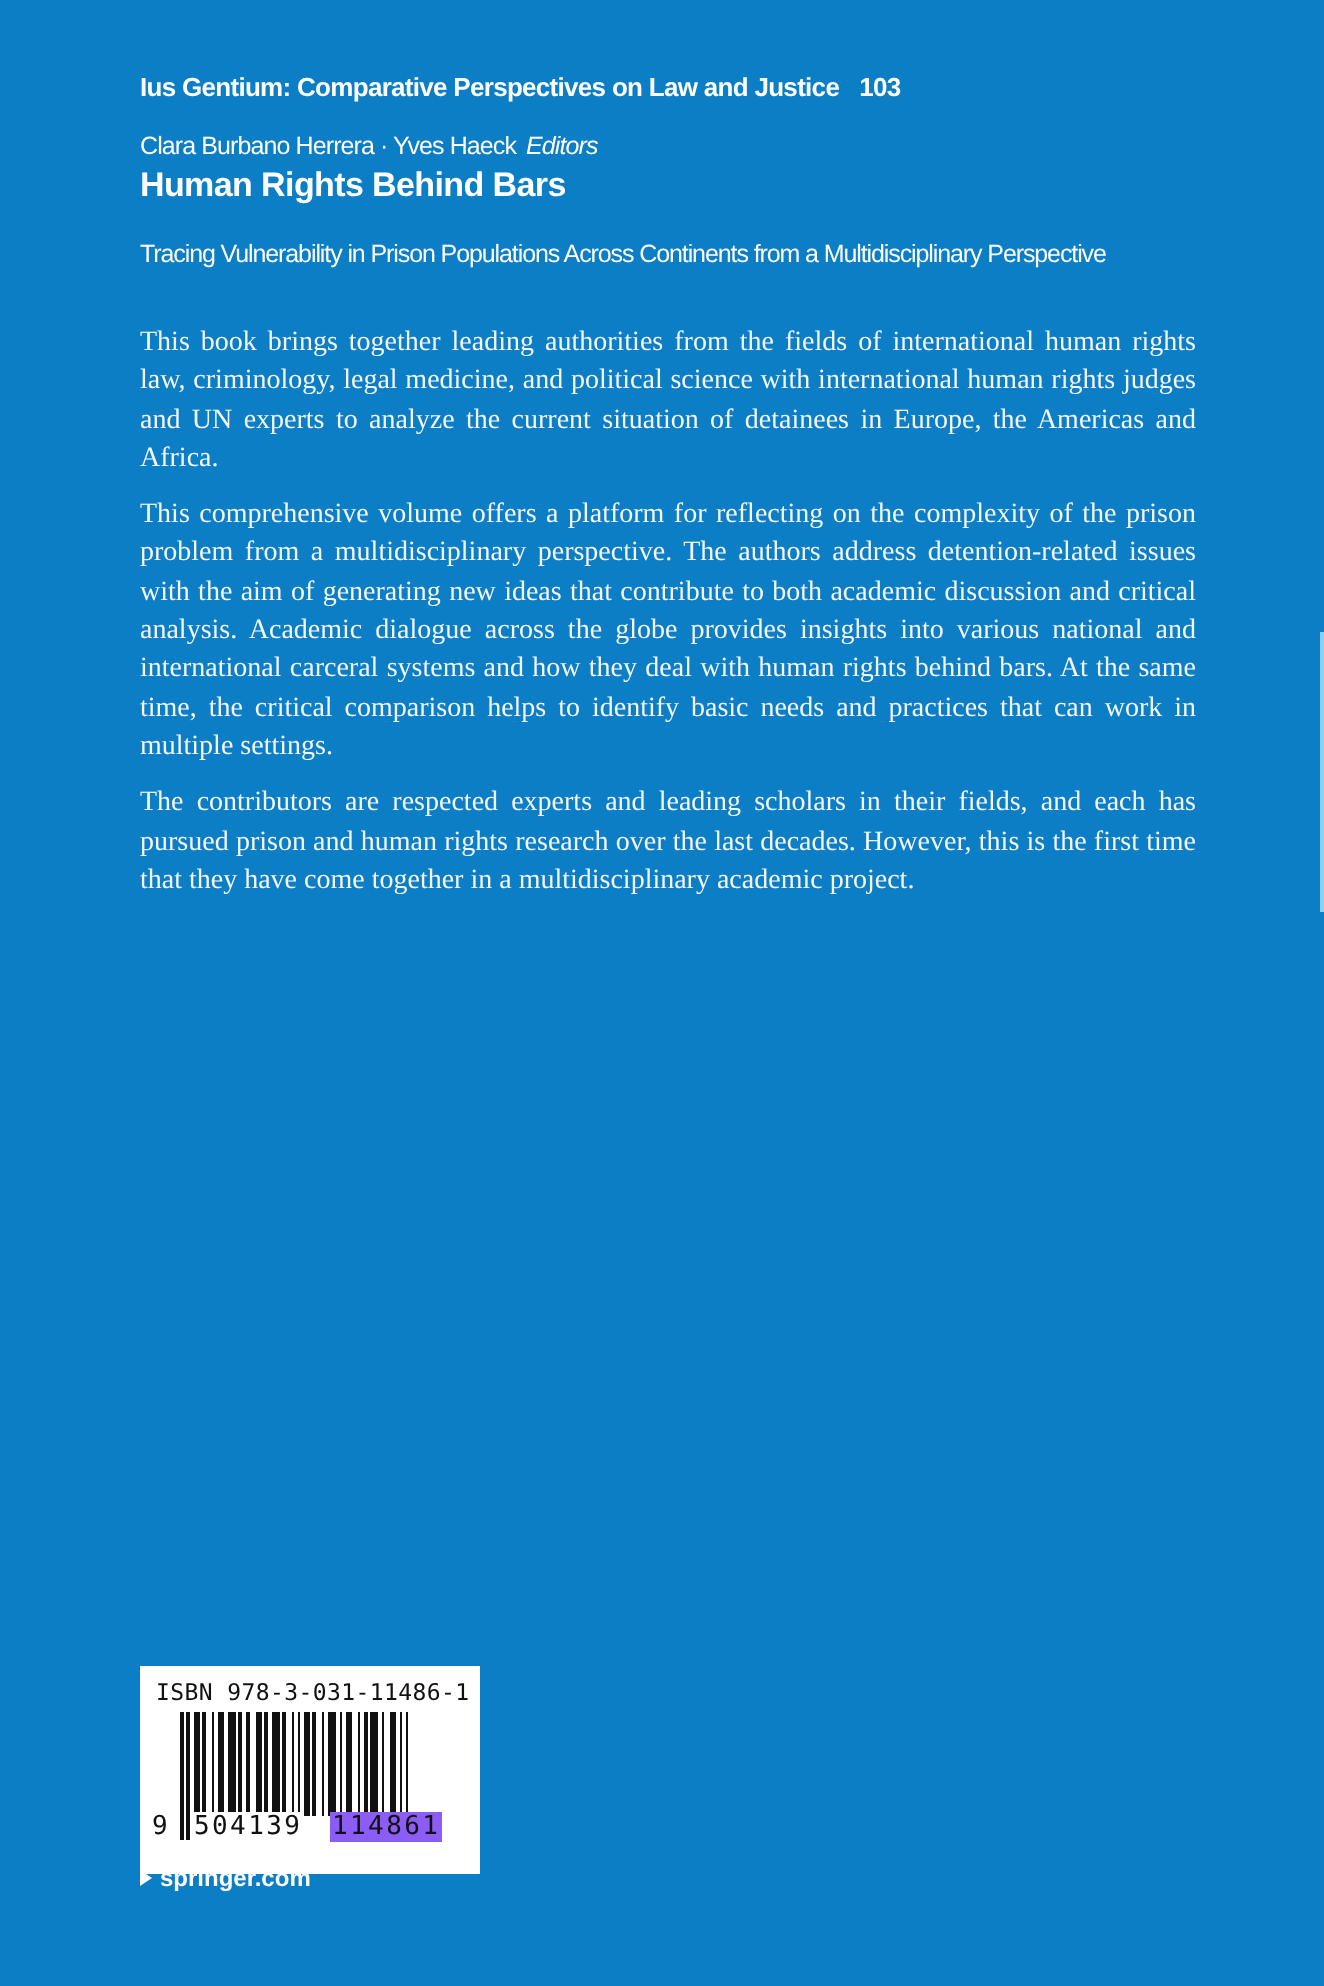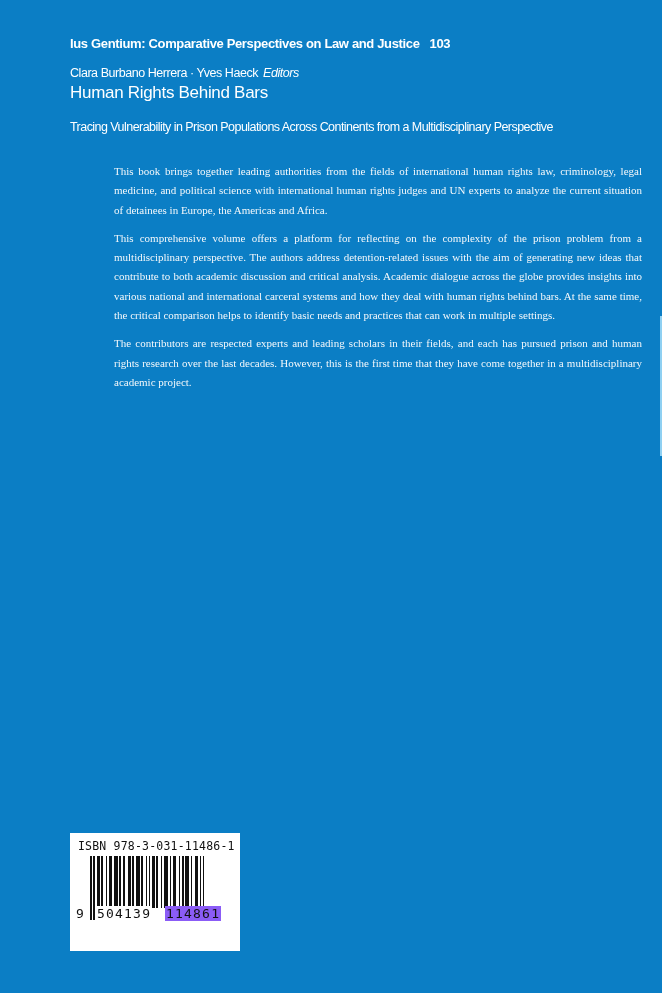--- a/index.html
+++ b/index.html
@@ -27,58 +27,57 @@
       font-family: "Liberation Sans", sans-serif;
       font-size: 12.5px;
       letter-spacing: -0.45px;
       white-space: nowrap;
     }
     .editors-line .role { font-style: italic; margin-left: 5px; }
     .book-title {
       position: absolute;
       left: 70px; top: 83px;
       font-family: "Liberation Sans", sans-serif;
-      font-weight: normal;
+      font-weight: bold;
       font-size: 17px;
       letter-spacing: -0.3px;
       white-space: nowrap;
     }
     .book-subtitle {
       position: absolute;
       left: 70px; top: 120px;
       font-family: "Liberation Sans", sans-serif;
       font-size: 12.5px;
       letter-spacing: -0.55px;
       white-space: nowrap;
     }
     .blurb {
       position: absolute;
       left: 70px; top: 162px;
       width: 528px;
       font-family: "Liberation Serif", serif;
-      font-size: 11px;
+      font-size: 14px;
       line-height: 19.3px;
       color: #f4f8fb;
-      margin-left: 44px;
     }
     .blurb p {
       margin: 0 0 9px 0;
       text-align: justify;
       text-align-last: left;
     }
     .edge-strip {
       position: absolute;
       left: 660px; top: 316px;
       width: 2px; height: 140px;
       background: #8fd0f2;
     }
     .isbn-box {
       position: absolute;
       left: 70px; top: 833px;
-      width: 170px; height: 118px;
+      width: 170px; height: 104px;
       background: #ffffff;
       color: #111;
       box-sizing: border-box;
     }
     .isbn-text {
       position: absolute;
       left: 8px; top: 6px;
       font-family: "DejaVu Sans Mono", monospace;
       font-size: 11.5px;
       letter-spacing: 0.2px;

